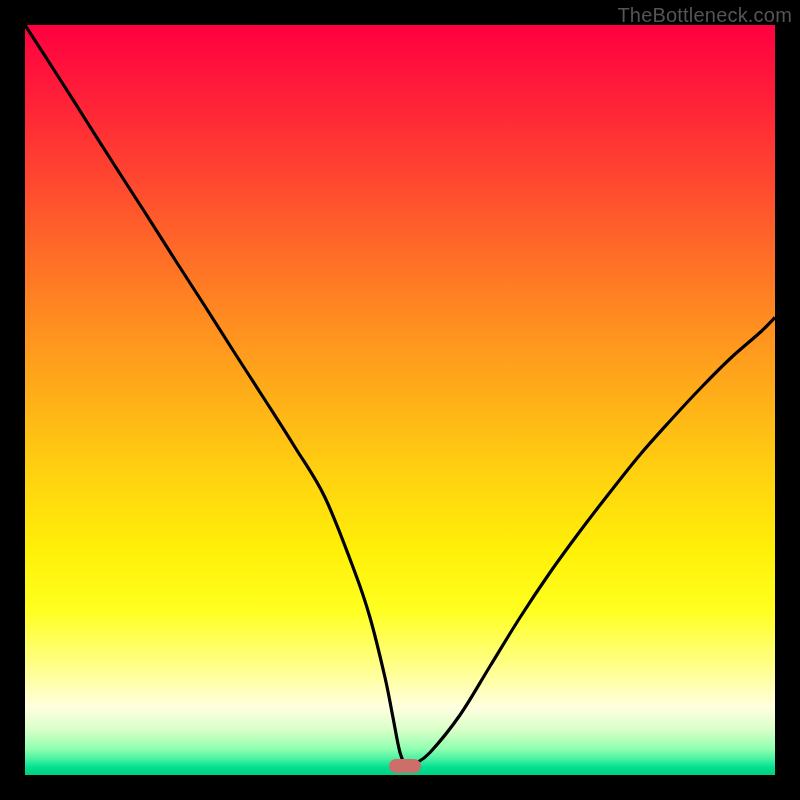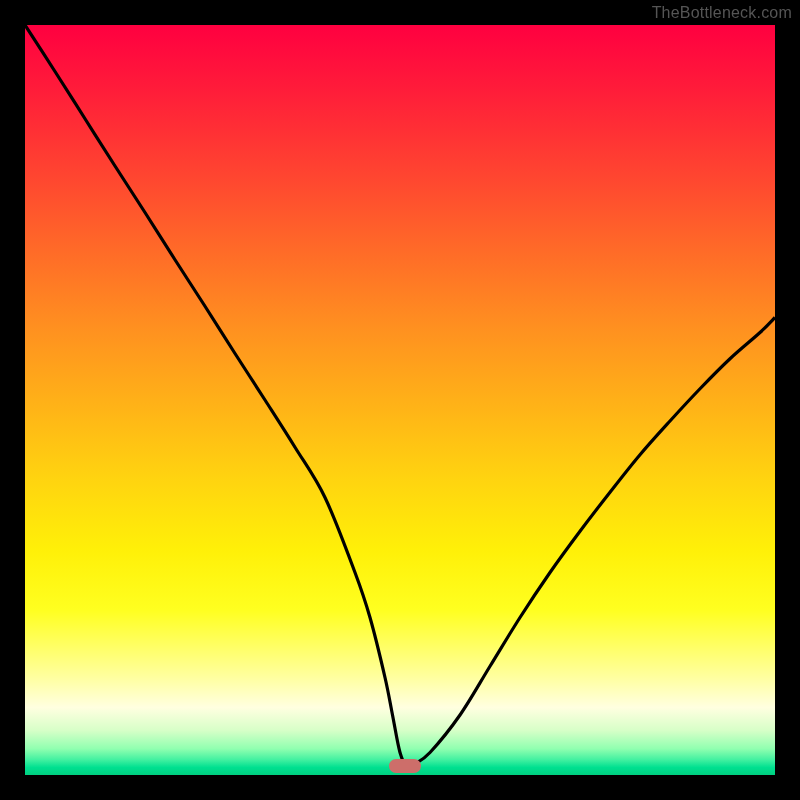--- a/index.html
+++ b/index.html
@@ -40,21 +40,21 @@
       #40f0a0 98%,
       #00e090 99%,
       #00d080 100%
     );
   }
   .watermark {
     position: absolute;
     right: 8px;
     top: 4px;
     color: #555;
-    font-size: 16px;
+    font-size: 20px;
     font-weight: 500;
     letter-spacing: 0.2px;
     z-index: 10;
   }
   svg.curve {
     position: absolute;
     left: 0;
     top: 0;
     width: 750px;
     height: 750px;

